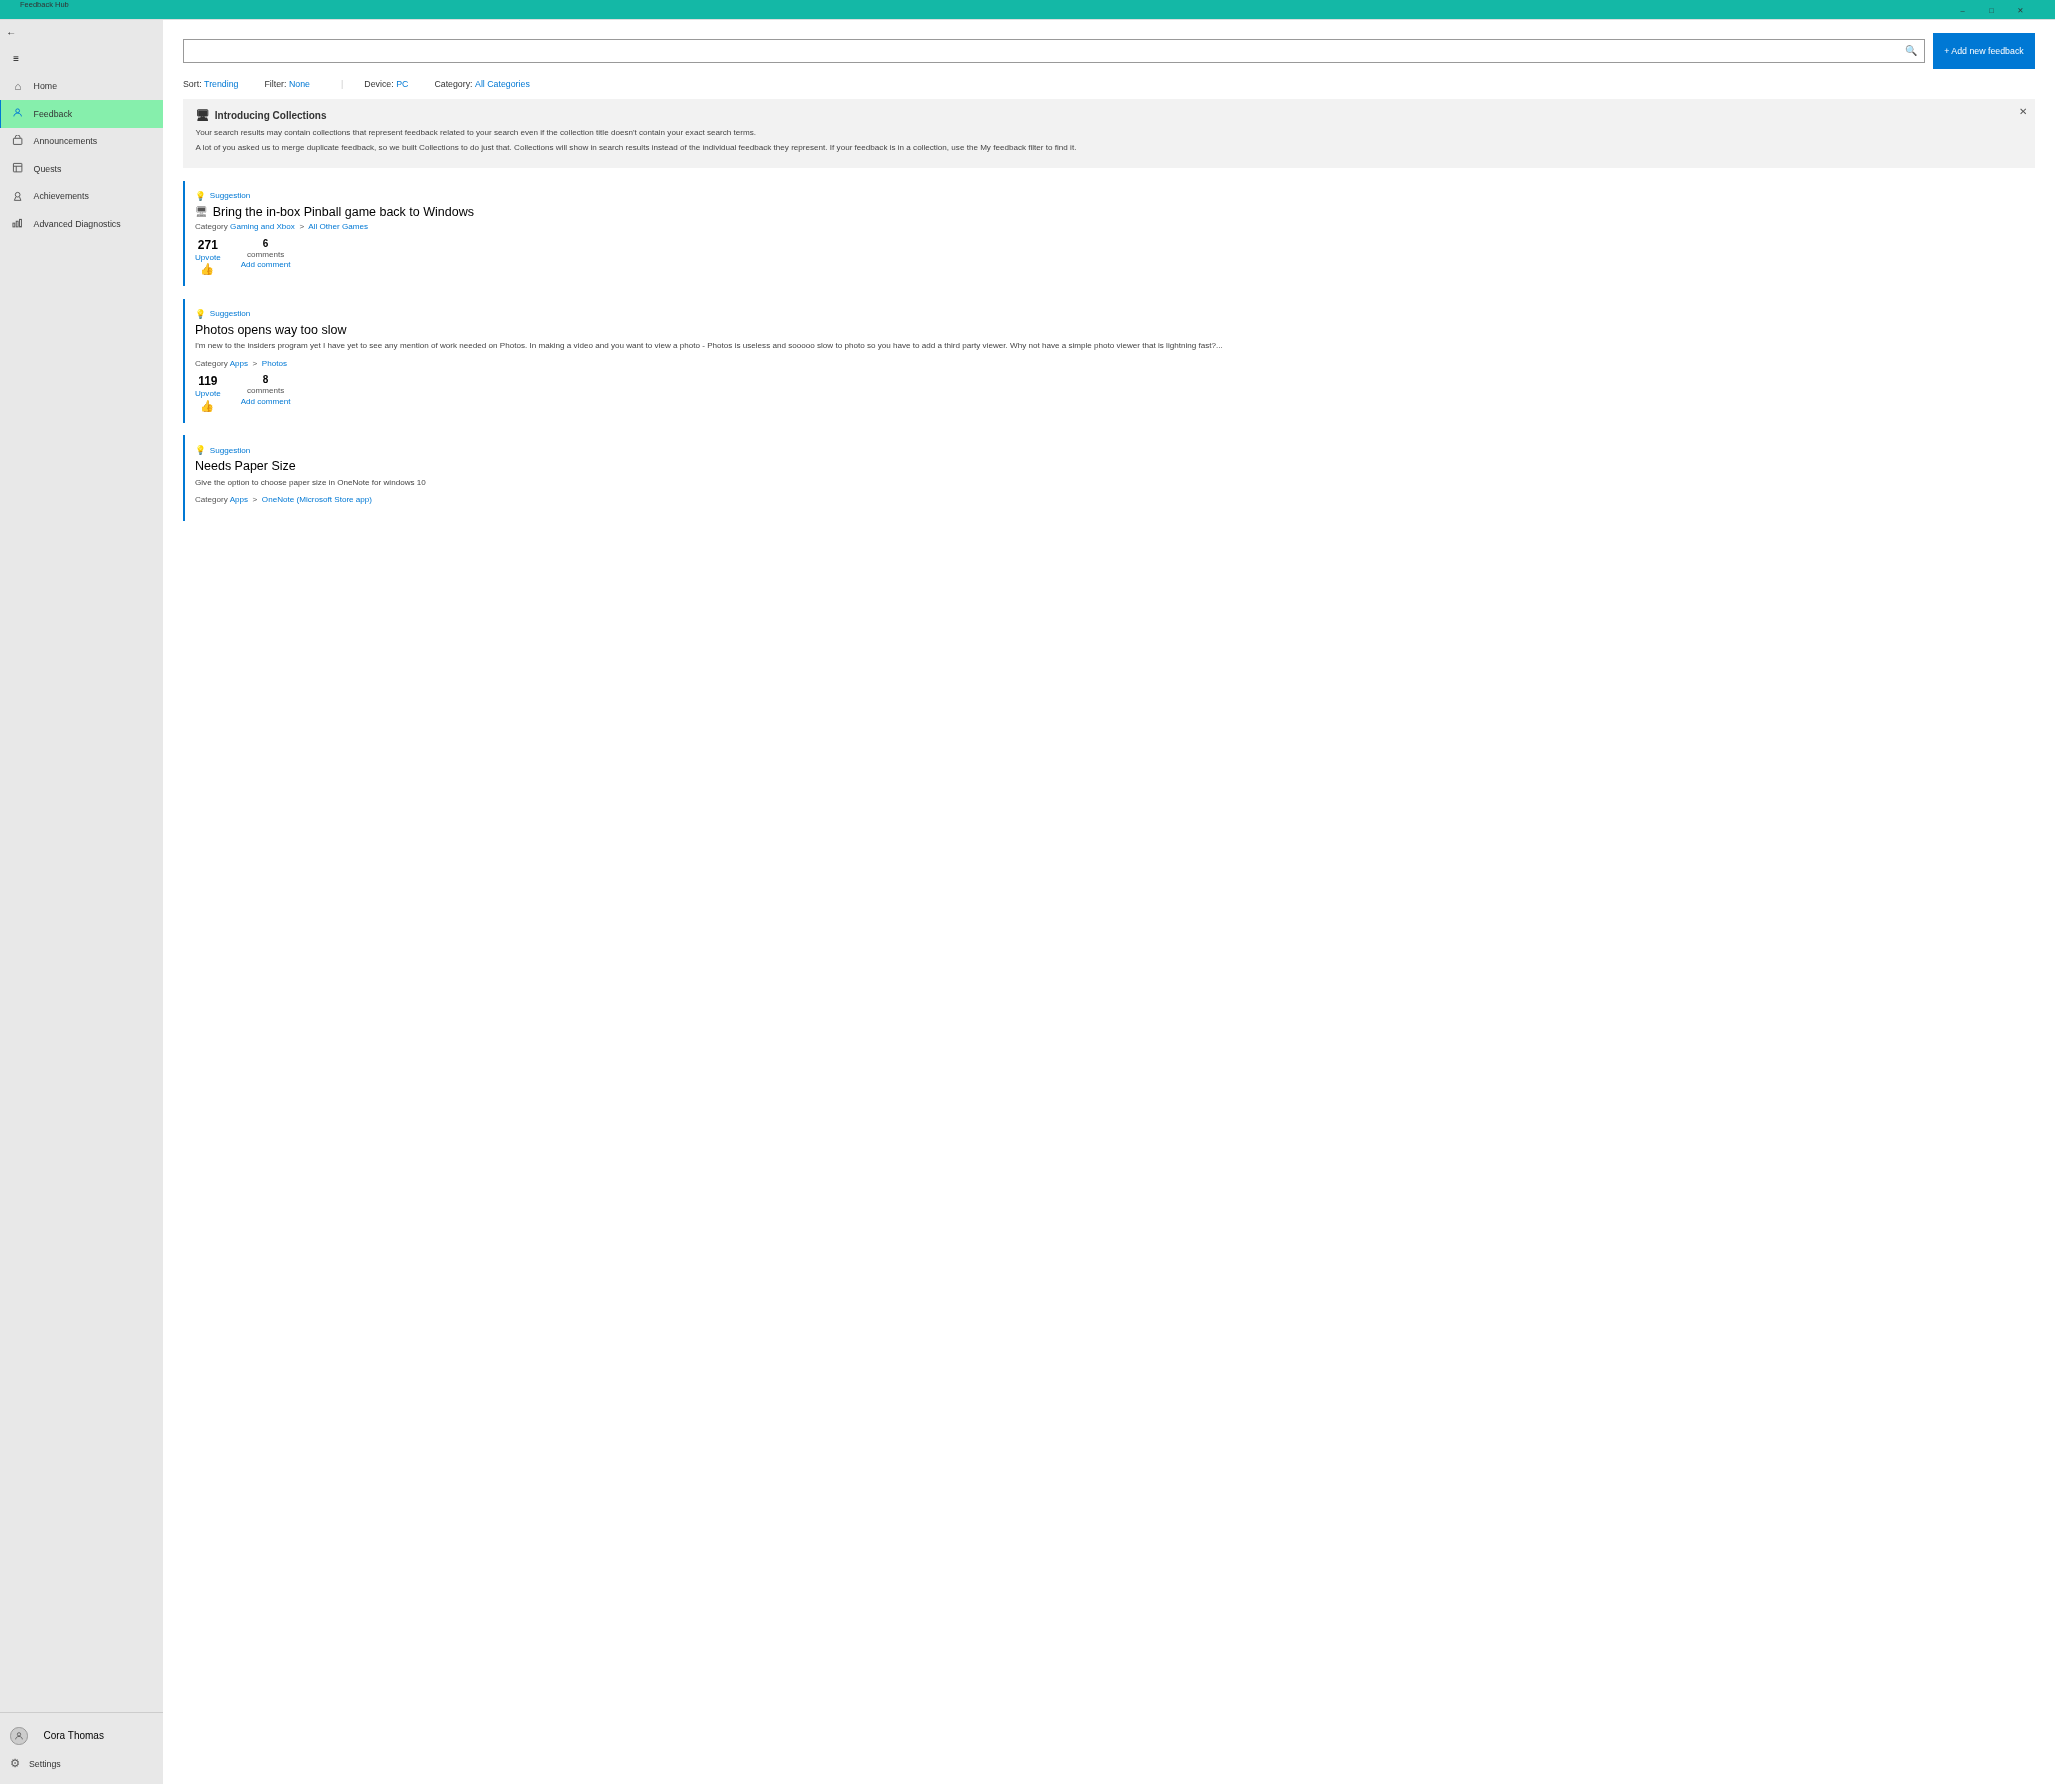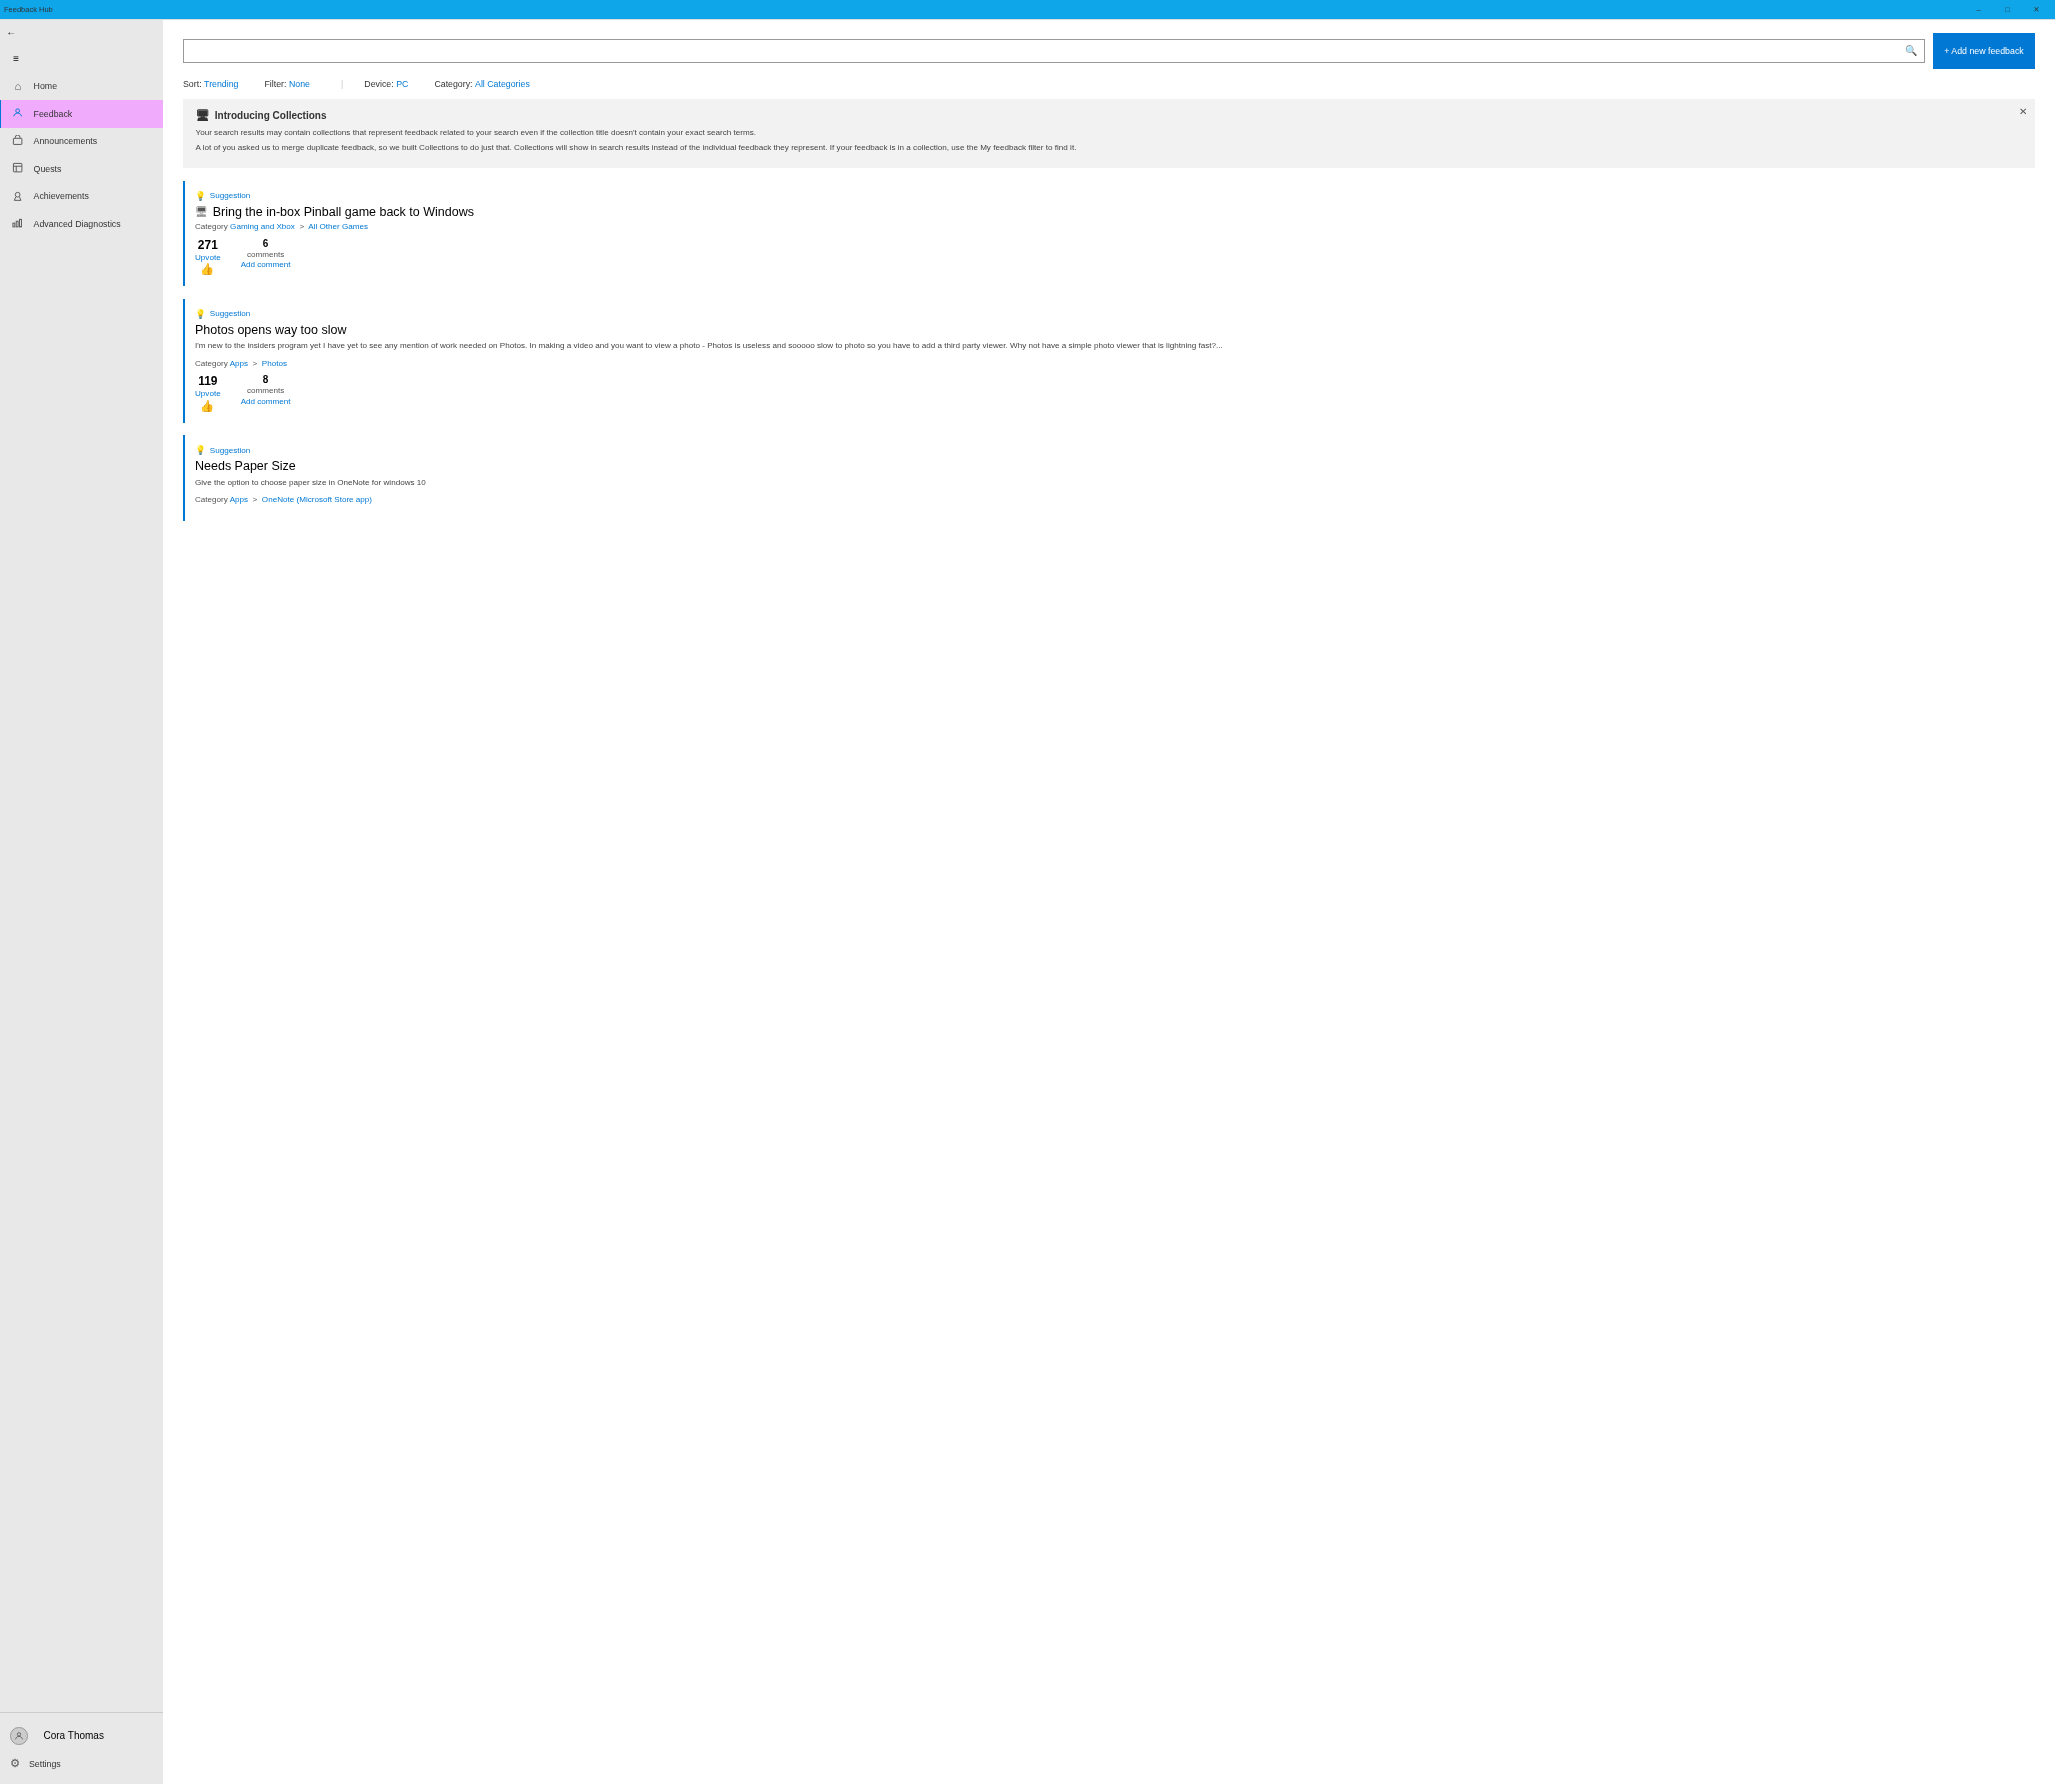--- a/index.html
+++ b/index.html
@@ -1,25 +1,25 @@
 <!DOCTYPE html>
 <html style="font-size:10px"><head>
   <meta charset="utf-8">
   <style>
     * { box-sizing: border-box; margin: 0; padding: 0; }
     body { font-family: 'Segoe UI', Arial, sans-serif; background: #fff; display: flex; flex-direction: column; height: 100vh; overflow: hidden; }
 
     
     .titlebar {
-      background: #0ea5e9;
+      background: #14b8a6;
       height: 20px;
       display: flex;
-      align-items: center;
+      align-items: flex-start;
       justify-content: space-between;
-      padding: 0 4px;
+      padding: 0 20px;
       border-bottom: 0.6px solid #ddd;
       flex-shrink: 0;
     }
     .titlebar-title { font-size: 7.5px; color: #333; }
     .titlebar-controls { display: flex; gap: 0; }
     .titlebar-btn {
       width: 29px; height: 20px;
       display: flex; align-items: center; justify-content: center;
       font-size: 7.5px; cursor: pointer; background: transparent; border: none;
       color: #333;
@@ -54,21 +54,21 @@
 
     .sidebar-nav { flex: 1; padding-top: 2.5px; }
     .nav-item {
       display: flex; align-items: center; gap: 8.8px;
       padding: 6.3px 10px;
       cursor: pointer; font-size: 8.8px; color: #333;
       border-left: 1.9px solid transparent;
       min-height: 27.5px;
     }
     .nav-item.active {
-      background: #f0abfc;
+      background: #86efac;
       border-left: 1.9px solid #0078d4;
     }
     .nav-item .nav-icon { font-size: 11.3px; width: 13.8px; text-align: center; color: #555; }
     .nav-item.active .nav-icon { color: #0078d4; }
 
     .sidebar-bottom {
       padding: 7.5px 10px;
       border-top: 0.6px solid #ccc;
     }
     .user-item {

